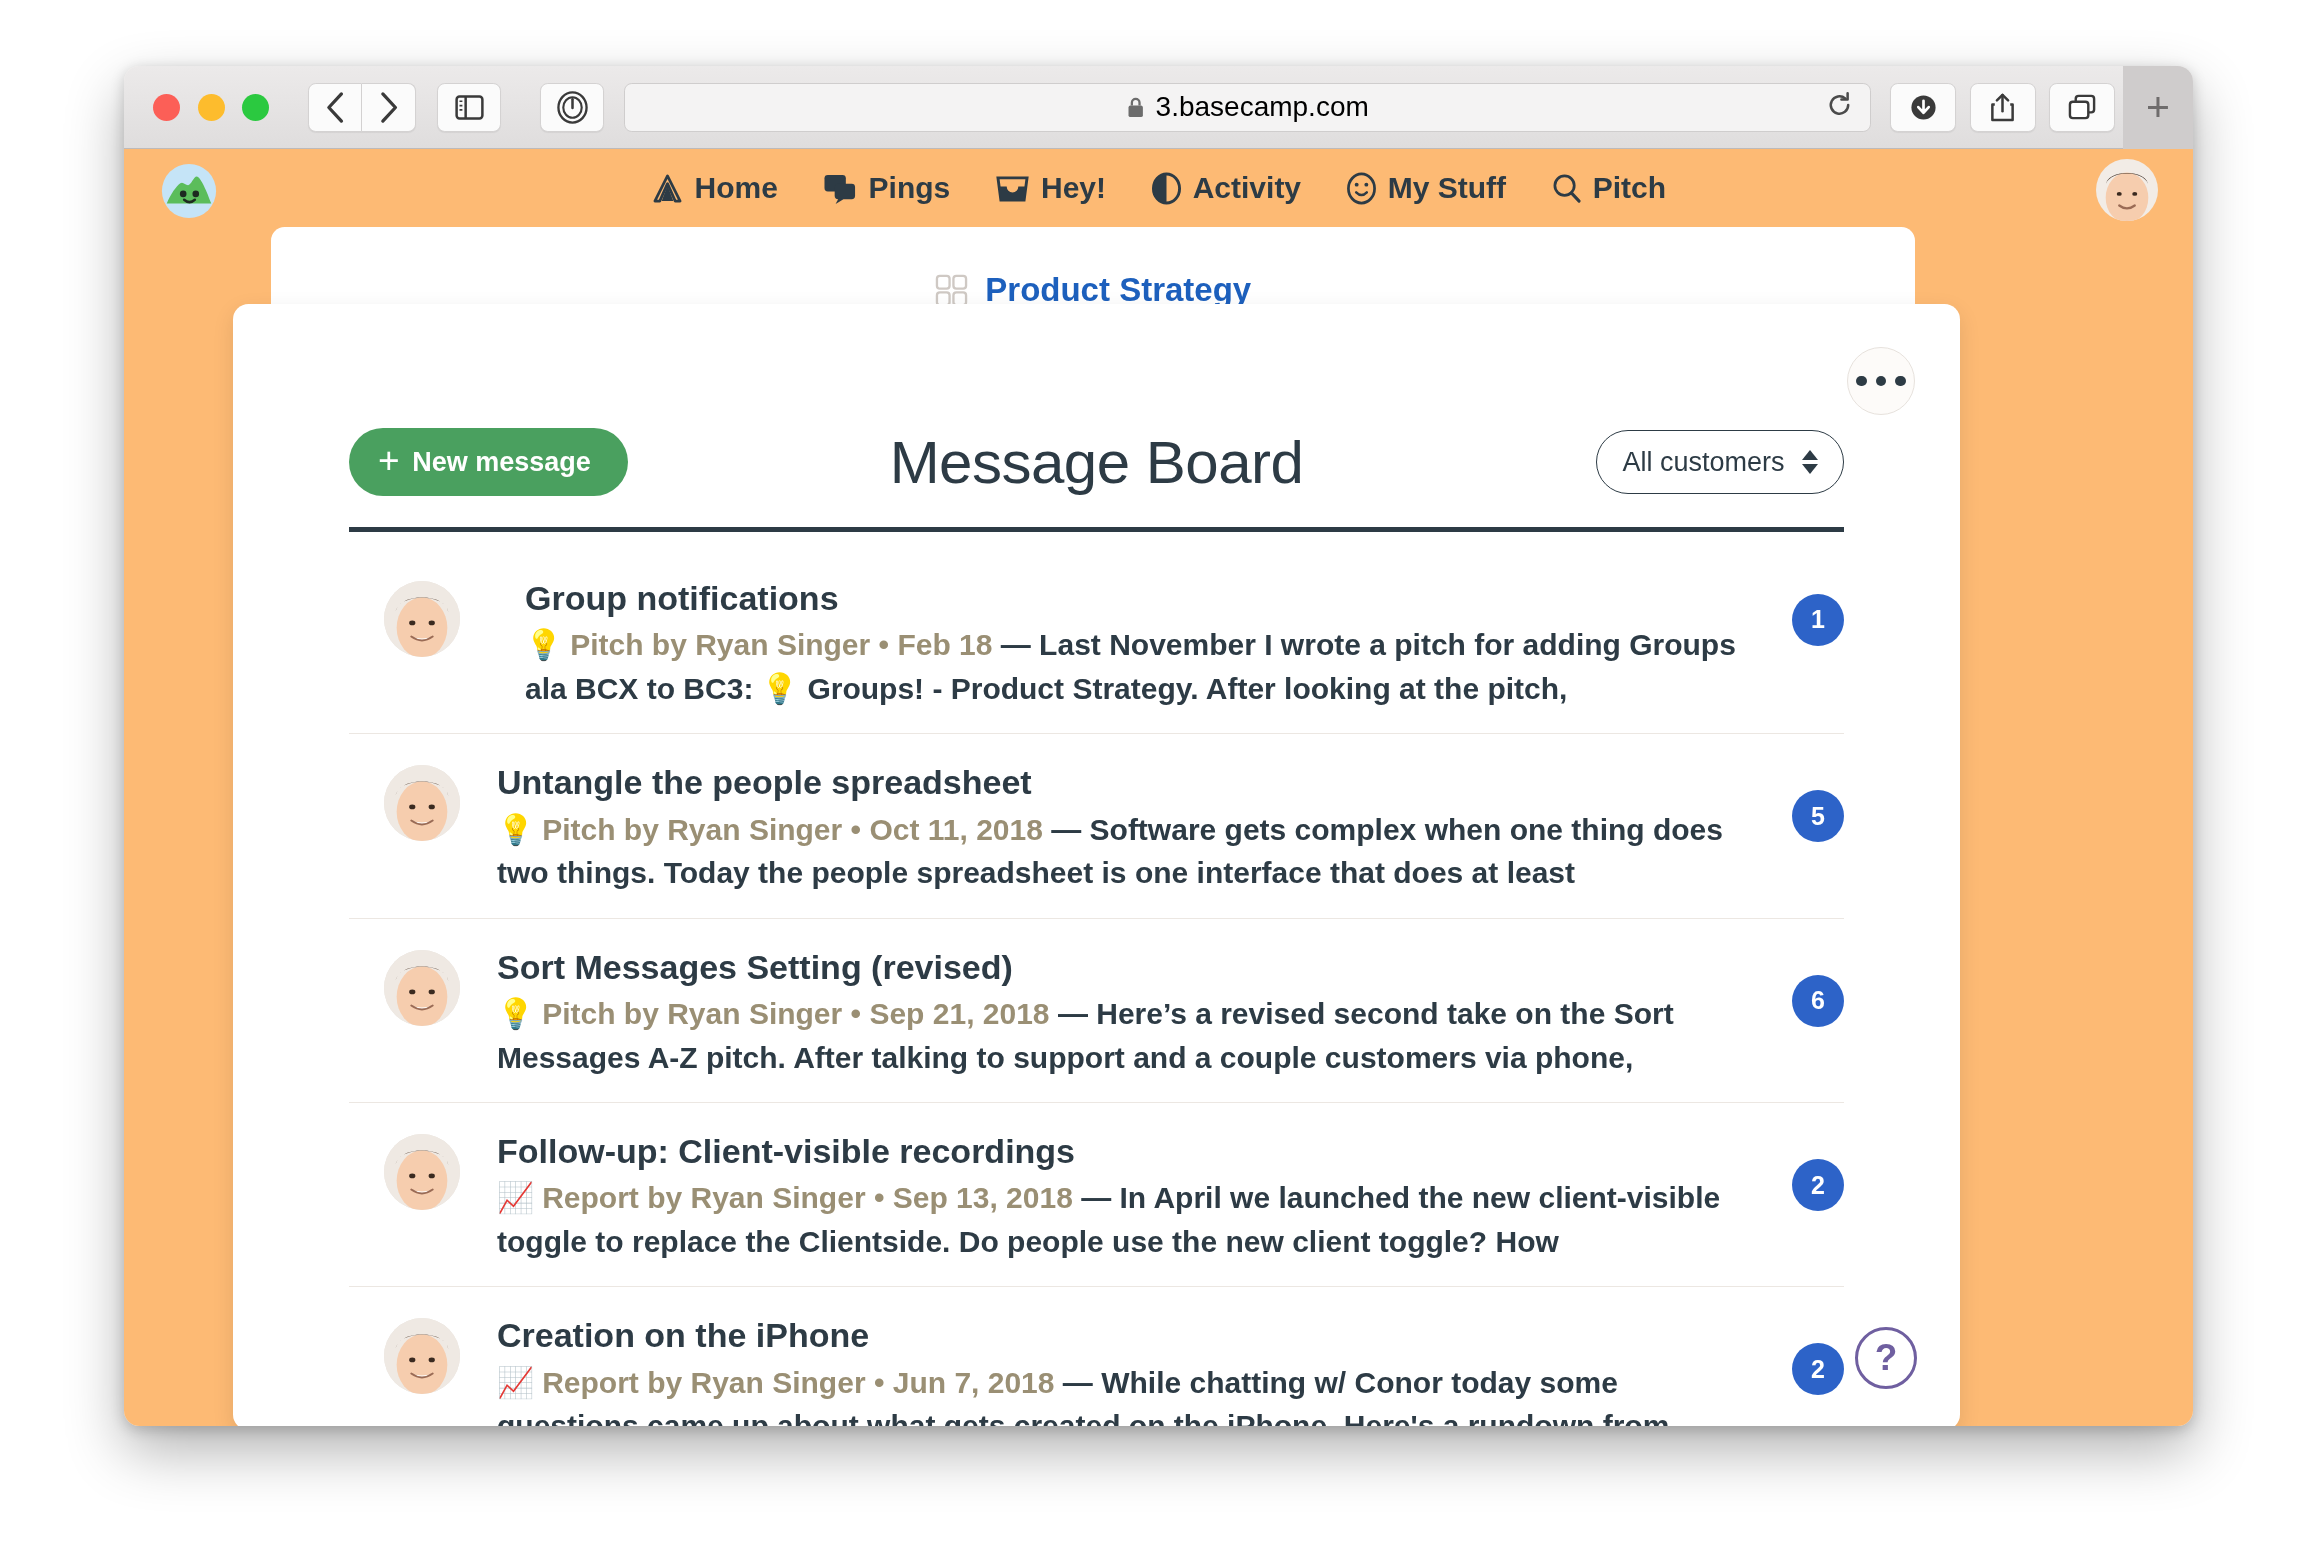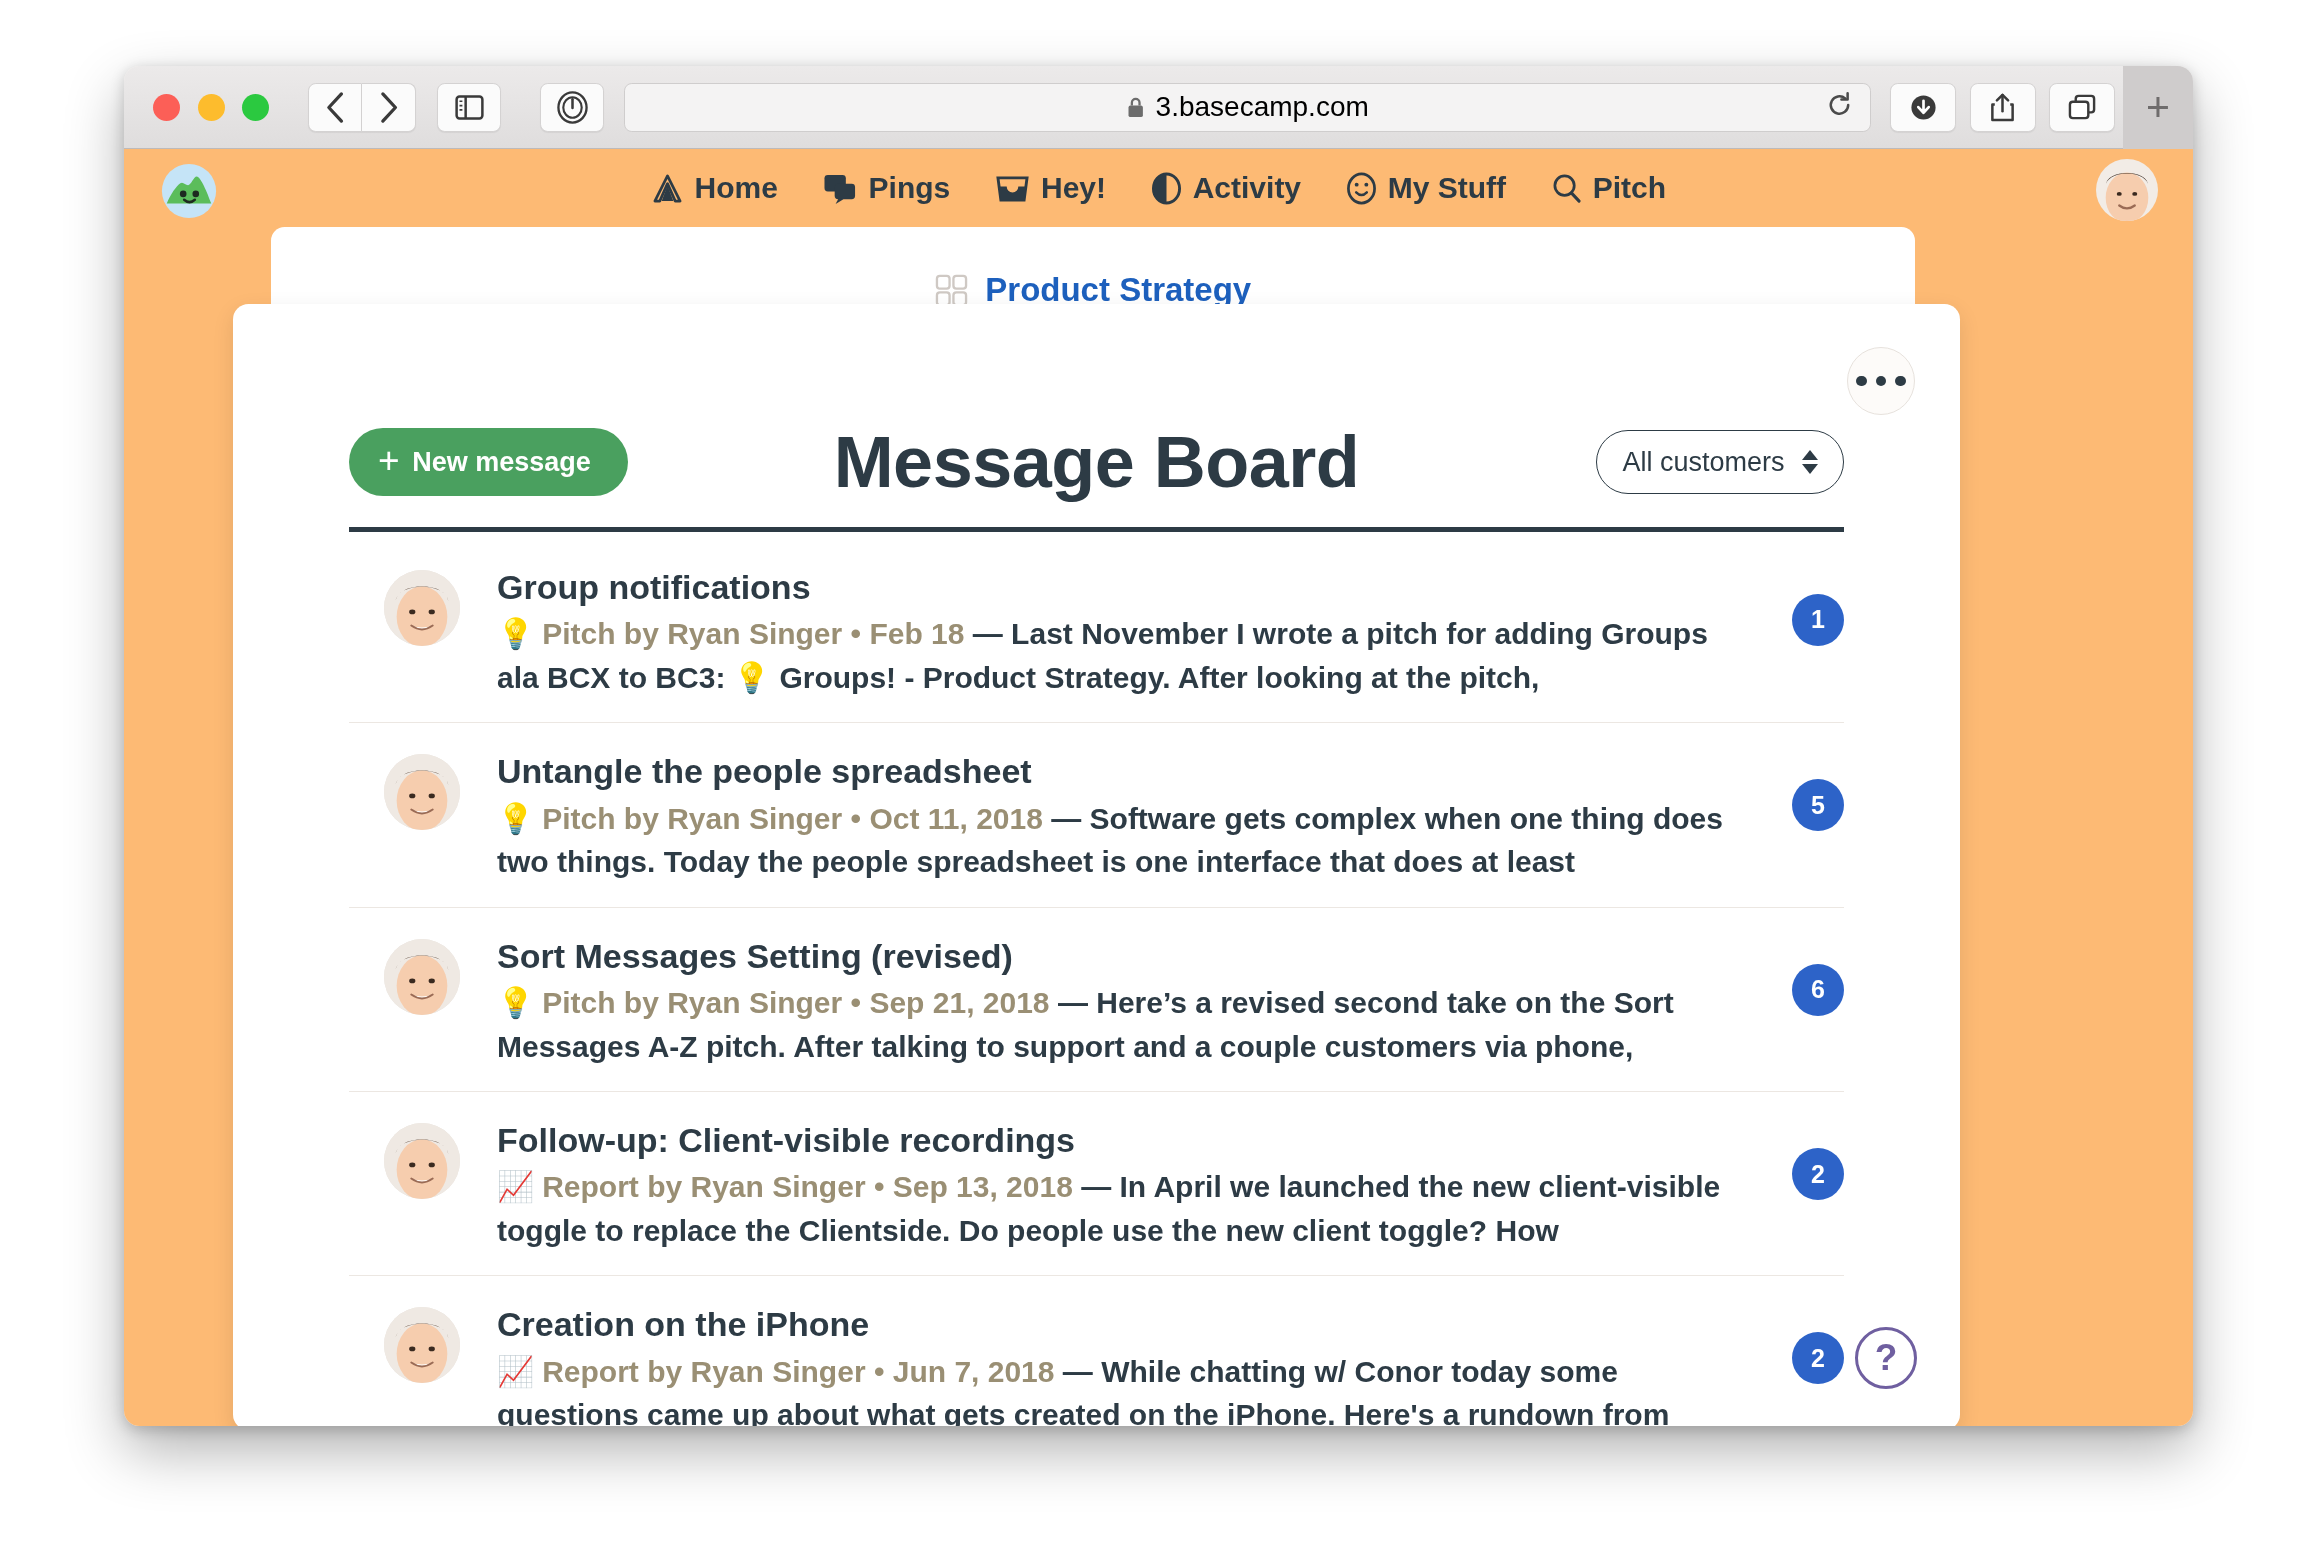--- a/index.html
+++ b/index.html
@@ -177,22 +177,22 @@
     font-family: "Liberation Sans", sans-serif;
     display: flex; align-items: center; gap: 12.6px;
     cursor: pointer;
   }
   #new-message-btn .plus { font-size: 37px; font-weight: 400; line-height: 1; margin-top: -3.9px; }
 
   #board-title {
     position: absolute;
     left: 0; right: 0;
     text-align: center;
-    font-size: 72px;
-    font-weight: bold;
+    font-size: 60px;
+    font-weight: normal;
     color: #2d3b45;
     letter-spacing: -0.5px;
     pointer-events: none;
   }
 
   #filter-select {
     background: #ffffff;
     border: 1.9px solid #2d3b45;
     border-radius: 39px;
     height: 64px;
@@ -220,21 +220,21 @@
   
   #message-list { margin: 0 116px; }
   .msg-row {
     display: flex;
     align-items: flex-start;
     padding: 27px 0 23px 0;
     border-bottom: 1px solid #ece7e2;
     position: relative;
     cursor: pointer;
   }
-  .msg-row:first-child { padding-top: 34px; }
+  .msg-row:first-child { padding-top: 45px; gap: 28px; }
   .avatar {
     width: 76px; height: 76px;
     border-radius: 50%;
     margin: 3.9px 37px 0 35px;
     flex: 0 0 76px;
     overflow: hidden;
     background: #e8e2dc;
   }
   .msg-body { flex: 1; min-width: 0; padding-right: 87px; }
   .msg-title {

